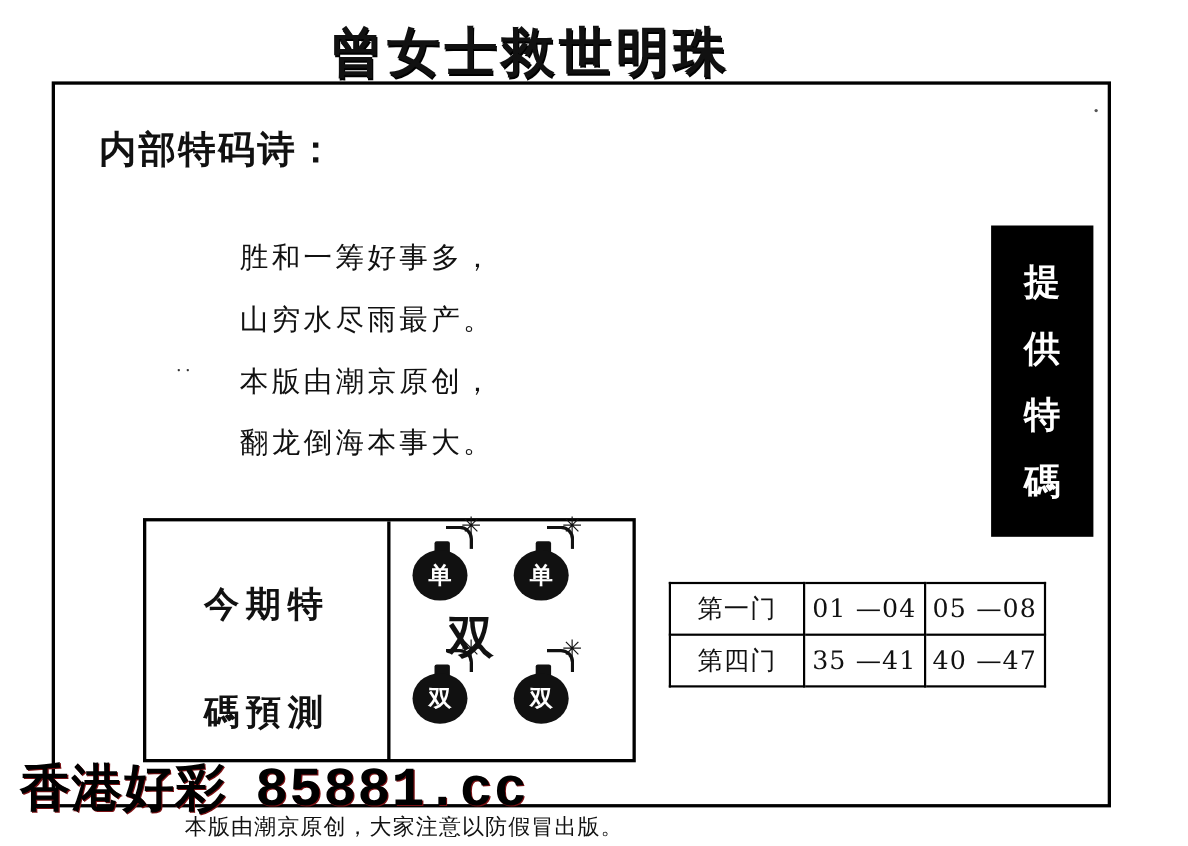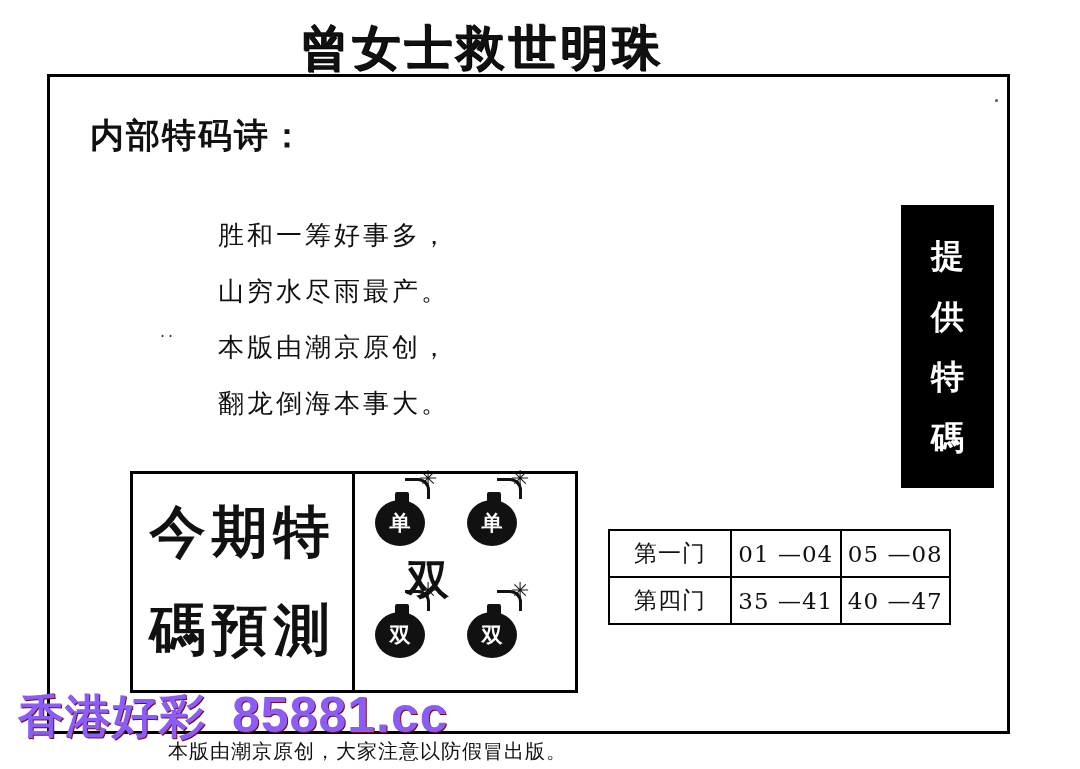--- a/index.html
+++ b/index.html
@@ -171,23 +171,24 @@
     width: 222px;
     border-right: 3px solid #000;
     display: flex;
     flex-direction: column;
     align-items: center;
     justify-content: space-around;
     box-sizing: border-box;
     padding: 10px 0;
   }
   .predbox .left-cell span {
-    font-size: 56px;
+    font-size: 32px;
     font-weight: bold;
     letter-spacing: 6px;
+    margin-top: 33px;
   }
   .predbox .right-cell {
     flex: 1;
     position: relative;
   }
 
   
   .bomb {
     position: absolute;
     width: 54px;
@@ -265,23 +266,23 @@
   }
   .table td.head { width: 112px; font-weight: normal; }
 
   
   .watermark {
     position: absolute;
     left: 18px;
     top: 686px;
     font-size: 46px;
     font-weight: bold;
-    color: #8b5cf6;
+    color: #000000;
     letter-spacing: 1px;
-    font-family: Liberation Sans, sans-serif;
+    font-family: Liberation Mono, monospace;
     text-shadow: 1px 1px 0 #7a0f12;
   }
   .watermark .num { margin-left: 26px; font-size: 50px; }
   .footnote {
     position: absolute;
     left: 168px;
     top: 738px;
     font-size: 20px;
     letter-spacing: 1px;
   }

